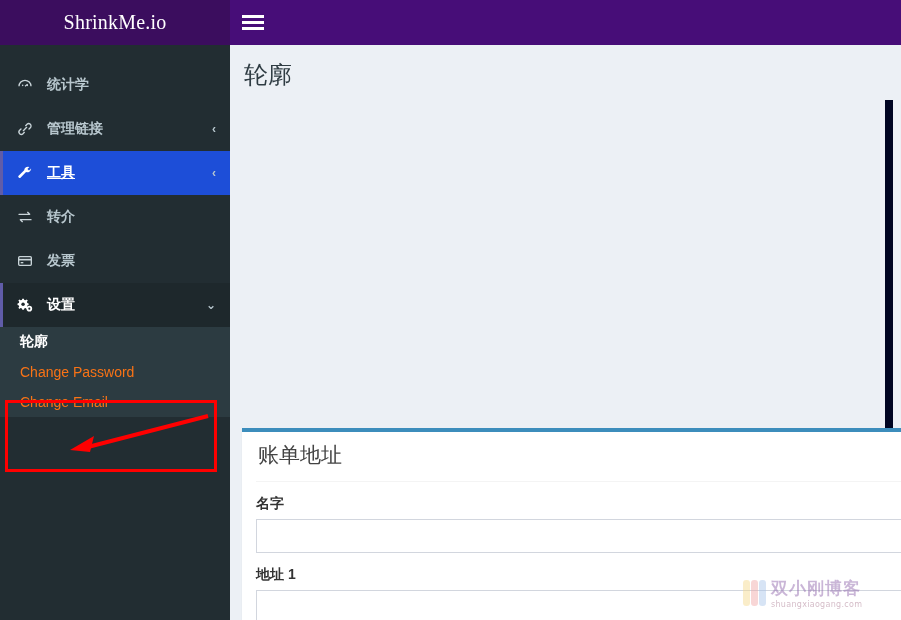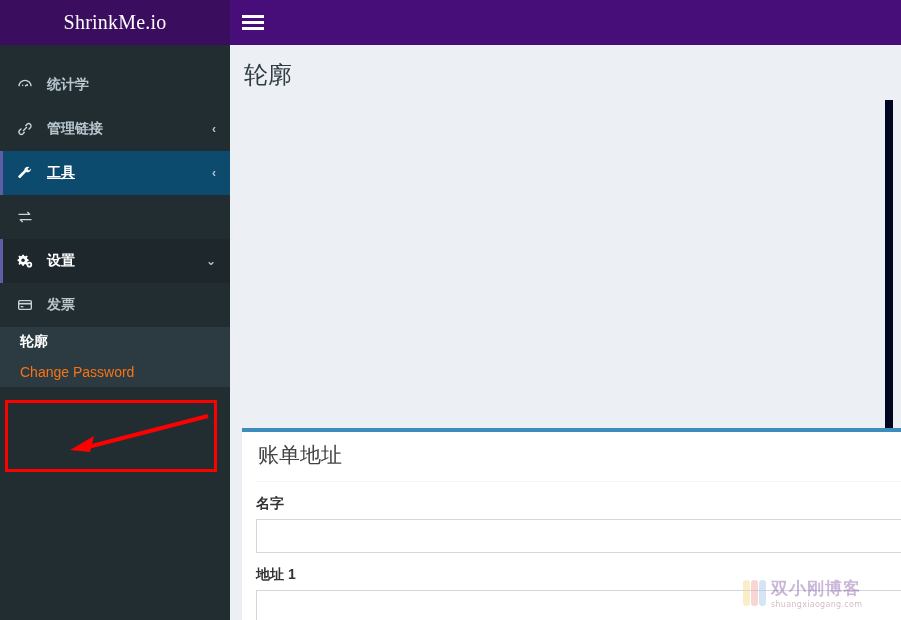--- a/index.html
+++ b/index.html
@@ -70,21 +70,21 @@
   .menu-item .mi-icon {
     width: 26px; flex: 0 0 26px;
     display: flex; align-items: center; justify-content: flex-start;
     color: #c9d4d9;
   }
   .menu-item .mi-icon svg { width: 16px; height: 16px; }
   .menu-item .mi-label { flex: 1 1 auto; padding-left: 4px; }
   .menu-item .mi-arrow { font-size: 12px; color: #b8c7ce; line-height: 1; }
 
   .menu-item.active {
-    background: #0c4a6e; border-left-color: #605ca8; color: #ffffff;
+    background: #1d4ed8; border-left-color: #605ca8; color: #ffffff;
   }
   .menu-item.active .mi-label { text-decoration: underline; color:#ffffff; }
   .menu-item.active .mi-icon { color: #ffffff; }
 
   .menu-item.open {
     background: #1e282c; border-left-color: #605ca8; color: #ffffff;
   }
   .menu-item.open .mi-icon { color: #ffffff; }
   .menu-item.open .mi-label { color: #ffffff; }
 
@@ -229,52 +229,54 @@
         <span class="mi-arrow">‹</span>
       </li>
 
       <li class="menu-item">
         <span class="mi-icon">
           <svg viewBox="0 0 24 24" fill="none" stroke="currentColor" stroke-width="2" stroke-linecap="round" stroke-linejoin="round">
             <path d="M3 8h16l-3-3"></path>
               <path d="M21 16H5l3 3"></path>
           </svg>
         </span>
+        <span class="mi-label">转介</span>
+        <span class="mi-arrow"></span>
+      </li>
+
+      <li class="menu-item">
+        <span class="mi-icon">
+          <svg viewBox="0 0 24 24" fill="none" stroke="currentColor" stroke-width="2">
+            <rect x="2.5" y="5.5" width="19" height="13" rx="1.5"></rect>
+              <path d="M2.5 10h19" stroke-width="2.5"></path>
+              <path d="M5.5 14.5h4"></path>
+          </svg>
+        </span>
+        <span class="mi-label">发票</span>
         <span class="mi-arrow"></span>
       </li>
 
       <li class="menu-item open">
         <span class="mi-icon">
           <svg viewBox="0 0 24 24" fill="currentColor">
             <path d="M10.3 2.5l.6 2 2 .5 1.6-1.3 1.7 1.7-1.3 1.6.5 2 2 .6v2.4l-2 .6-.5 2 1.3 1.6-1.7 1.7-1.6-1.3-2 .5-.6 2H7.9l-.6-2-2-.5-1.6 1.3-1.7-1.7 1.3-1.6-.5-2-2-.6V9.6l2-.6.5-2L2 5.4l1.7-1.7 1.6 1.3 2-.5.6-2h2.4z"></path>
             <circle cx="9.1" cy="10.8" r="2.6" fill="#1e282c"></circle>
             <circle cx="18.5" cy="17.5" r="4.2"></circle>
             <circle cx="18.5" cy="17.5" r="1.6" fill="#1e282c"></circle>
           </svg>
         </span>
         <span class="mi-label">设置</span>
         <span class="mi-arrow">⌄</span>
       </li>
-
-      <li class="menu-item">
-        <span class="mi-icon">
-          <svg viewBox="0 0 24 24" fill="none" stroke="currentColor" stroke-width="2">
-            <rect x="2.5" y="5.5" width="19" height="13" rx="1.5"></rect>
-              <path d="M2.5 10h19" stroke-width="2.5"></path>
-              <path d="M5.5 14.5h4"></path>
-          </svg>
-        </span>
-        <span class="mi-label">发票</span>
-        <span class="mi-arrow"></span>
-      </li>
     </ul>
 
     <ul class="submenu">
       <li class="sub-active">轮廓</li>
       <li>Change Password</li>
+      <li>Change Email</li>
     </ul>
 
 
   </div>
 
   <div class="content">
     <div class="page-title">轮廓</div>
 
     <div class="dark-rail"></div>
 

